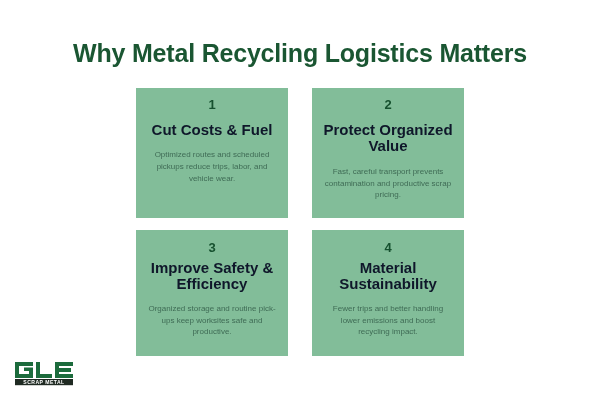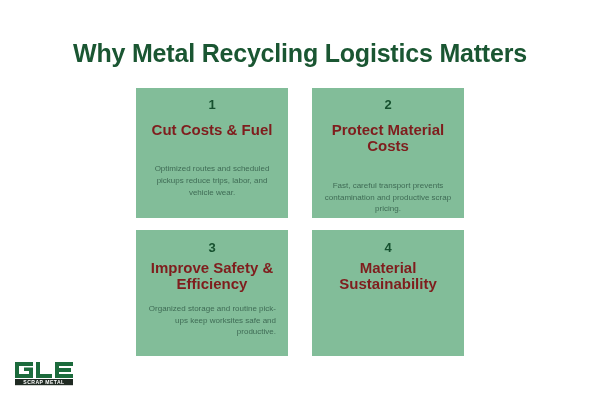--- a/index.html
+++ b/index.html
@@ -65,38 +65,38 @@
     font-size: 13px;
     font-weight: bold;
     color: #16512f;
     line-height: 1.2;
     margin-top: 3px;
   }
 
   .card-heading {
     font-size: 15px;
     font-weight: bold;
-    color: #7f1d1d;
+    color: #0f172a;
     line-height: 1.12;
     margin-top: 9px;
     padding: 0 2px;
   }
 
   .card-body {
     font-size: 8px;
     color: #3f6b55;
     line-height: 1.45;
-    margin-top: 25px;
+    margin-top: 11px;
     padding: 0 4px;
   }
 
   
   .card.row2 .card-number { margin-top: 4px; }
   .card.row2 .card-heading { margin-top: 4px; }
-  .card.row2 .card-body { margin-top: 10px; text-align: right; }
+  .card.row2 .card-body { margin-top: 10px; }
 
   
   .logo {
     position: absolute;
     left: 13px;
     bottom: 14px;
     width: 62px;
     height: 26px;
   }
   .logo-mark {
@@ -115,33 +115,34 @@
   <div class="card-grid">
 
     <div class="card">
       <div class="card-number">1</div>
       <div class="card-heading">Cut Costs &amp; Fuel</div>
       <div class="card-body">Optimized routes and scheduled pickups reduce trips, labor, and vehicle wear.</div>
     </div>
 
     <div class="card">
       <div class="card-number">2</div>
-      <div class="card-heading">Protect Material Costs</div>
+      <div class="card-heading">Protect Organized Value</div>
       <div class="card-body">Fast, careful transport prevents contamination and productive scrap pricing.</div>
     </div>
 
     <div class="card row2">
       <div class="card-number">3</div>
       <div class="card-heading">Improve Safety &amp; Efficiency</div>
       <div class="card-body">Organized storage and routine pick-ups keep worksites safe and productive.</div>
     </div>
 
     <div class="card row2">
       <div class="card-number">4</div>
       <div class="card-heading">Material Sustainability</div>
+      <div class="card-body">Fewer trips and better handling lower emissions and boost recycling impact.</div>
     </div>
 
   </div>
 
   <div class="logo">
     <svg class="logo-mark" viewBox="0 0 62 26" xmlns="http://www.w3.org/2000/svg">
 
       <path d="M2 2 H20 V6 H6 V14 H16 V11 H11 V7.5 H20 V18 H2 Z" fill="#1c6b3c"></path>
 
       <path d="M23 2 H27 V14 H39 V18 H23 Z" fill="#1c6b3c"></path>

